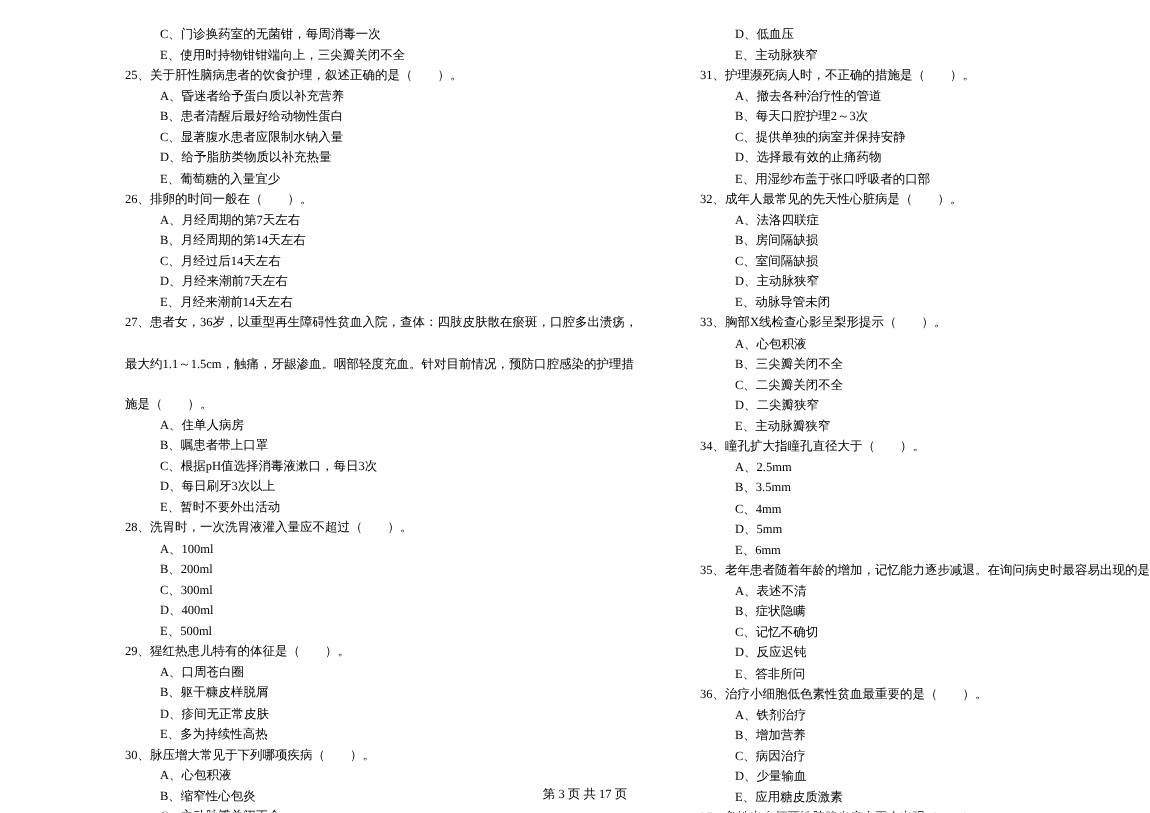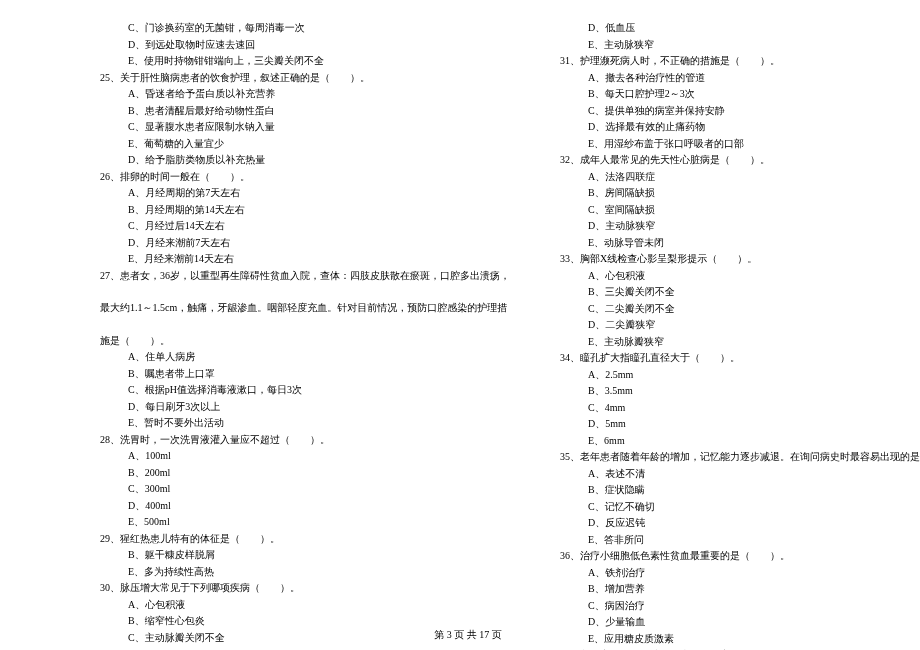--- a/index.html
+++ b/index.html
@@ -33,28 +33,27 @@
       text-align: center;
       font-size: 10px;
     }
   </style>
 </head>
 <body>
 
 <div class="columns">
   <div class="col" id="col-left">
       <div class="line opt">C、门诊换药室的无菌钳，每周消毒一次</div>
-      <div class="line opt">D、到远处取物时应速去速回</div>
       <div class="line opt">E、使用时持物钳钳端向上，三尖瓣关闭不全</div>
       <div class="line q">25、关于肝性脑病患者的饮食护理，叙述正确的是（　　）。</div>
       <div class="line opt">A、昏迷者给予蛋白质以补充营养</div>
       <div class="line opt">B、患者清醒后最好给动物性蛋白</div>
       <div class="line opt">C、显著腹水患者应限制水钠入量</div>
+      <div class="line opt">D、给予脂肪类物质以补充热量</div>
       <div class="line opt">E、葡萄糖的入量宜少</div>
-      <div class="line opt">D、给予脂肪类物质以补充热量</div>
       <div class="line q">26、排卵的时间一般在（　　）。</div>
       <div class="line opt">A、月经周期的第7天左右</div>
       <div class="line opt">B、月经周期的第14天左右</div>
       <div class="line opt">C、月经过后14天左右</div>
       <div class="line opt">D、月经来潮前7天左右</div>
       <div class="line opt">E、月经来潮前14天左右</div>
       <div class="line q">27、患者女，36岁，以重型再生障碍性贫血入院，查体：四肢皮肤散在瘀斑，口腔多出溃疡，</div>
       <div class="line cont">最大约1.1～1.5cm，触痛，牙龈渗血。咽部轻度充血。针对目前情况，预防口腔感染的护理措</div>
       <div class="line cont">施是（　　）。</div>
       <div class="line opt">A、住单人病房</div>
@@ -62,21 +61,23 @@
       <div class="line opt">C、根据pH值选择消毒液漱口，每日3次</div>
       <div class="line opt">D、每日刷牙3次以上</div>
       <div class="line opt">E、暂时不要外出活动</div>
       <div class="line q">28、洗胃时，一次洗胃液灌入量应不超过（　　）。</div>
       <div class="line opt">A、100ml</div>
       <div class="line opt">B、200ml</div>
       <div class="line opt">C、300ml</div>
       <div class="line opt">D、400ml</div>
       <div class="line opt">E、500ml</div>
       <div class="line q">29、猩红热患儿特有的体征是（　　）。</div>
+      <div class="line opt">A、口周苍白圈</div>
       <div class="line opt">B、躯干糠皮样脱屑</div>
+      <div class="line opt">D、疹间无正常皮肤</div>
       <div class="line opt">E、多为持续性高热</div>
       <div class="line q">30、脉压增大常见于下列哪项疾病（　　）。</div>
       <div class="line opt">A、心包积液</div>
       <div class="line opt">B、缩窄性心包炎</div>
       <div class="line opt">C、主动脉瓣关闭不全</div>
     </div>
   <div class="col" id="col-right">
       <div class="line opt">D、低血压</div>
       <div class="line opt">E、主动脉狭窄</div>
       <div class="line q">31、护理濒死病人时，不正确的措施是（　　）。</div>

